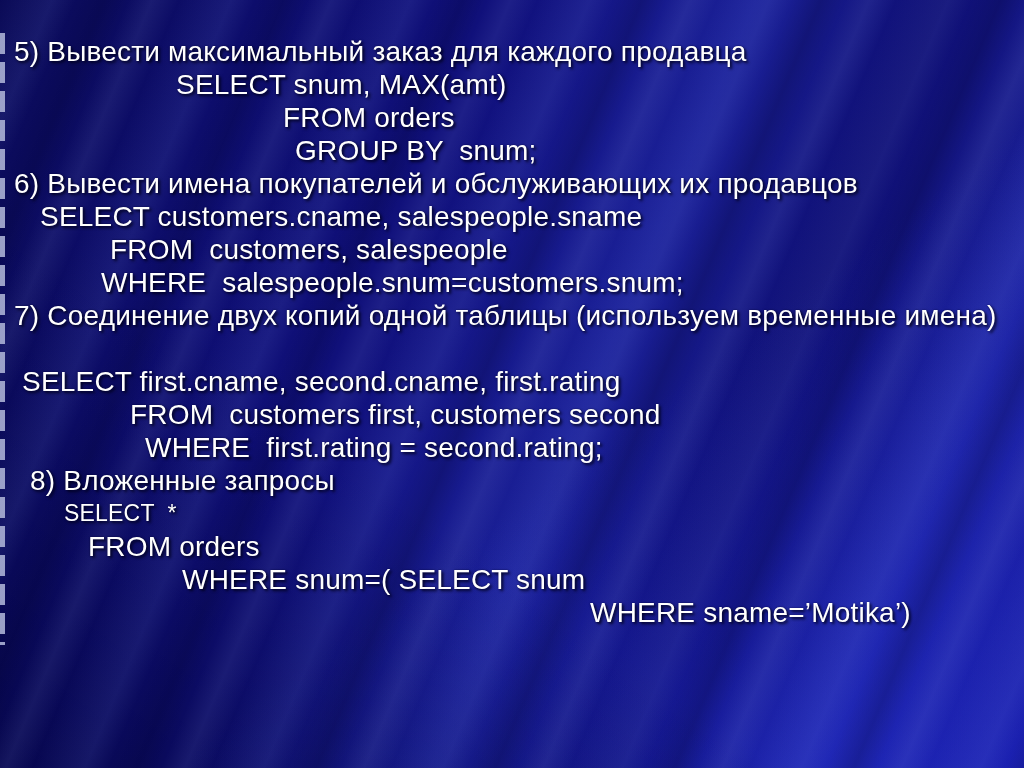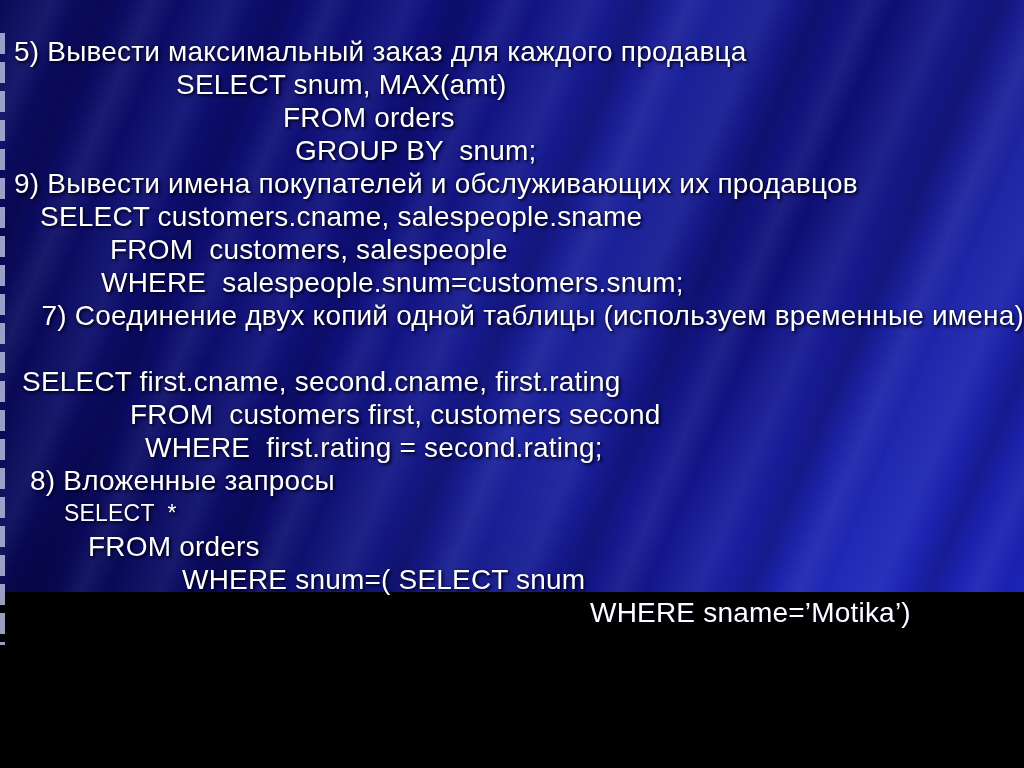--- a/index.html
+++ b/index.html
@@ -6,21 +6,21 @@
     margin: 0;
     padding: 0;
     width: 1024px;
     height: 768px;
     overflow: hidden;
     background: #000;
   }
   .slide {
     position: relative;
     width: 1024px;
-    height: 592px;
+    height: 768px;
     background-color: #10107c;
     background-image:
       
       repeating-linear-gradient(113deg,
         rgba(140,160,255,0.00) 0px,
         rgba(140,160,255,0.10) 48px,
         rgba(140,160,255,0.00) 70px,
         rgba(0,0,40,0.20) 96px,
         rgba(0,0,40,0.00) 118px,
         rgba(170,185,255,0.09) 140px,
@@ -73,25 +73,25 @@
 </head>
 <body>
 
 <div class="slide">
   <div class="left-marker"></div>
   <div class="text-block">
       <div class="line" style="padding-left: 14px;">5) Вывести максимальный заказ для каждого продавца</div>
       <div class="line" style="padding-left: 176px;">SELECT snum, MAX(amt)</div>
       <div class="line" style="padding-left: 283px;">FROM orders</div>
       <div class="line" style="padding-left: 295px;">GROUP BY  snum;</div>
-      <div class="line" style="padding-left: 14px;">9) Вывести имена покупателей и обслуживающих их продавцов</div>
+      <div class="line" style="padding-left: 14px;">6) Вывести имена покупателей и обслуживающих их продавцов</div>
       <div class="line" style="padding-left: 40px;">SELECT customers.cname, salespeople.sname</div>
       <div class="line" style="padding-left: 110px;">FROM  customers, salespeople</div>
       <div class="line" style="padding-left: 101px;">WHERE  salespeople.snum=customers.snum;</div>
-      <div class="line" style="padding-left: 14px; text-align: right;">7) Соединение двух копий одной таблицы (используем временные имена)</div>
+      <div class="line" style="padding-left: 14px;">7) Соединение двух копий одной таблицы (используем временные имена)</div>
       <div class="line" style="padding-left: 0px;"></div>
       <div class="line" style="padding-left: 22px;">SELECT first.cname, second.cname, first.rating</div>
       <div class="line" style="padding-left: 130px;">FROM  customers first, customers second</div>
       <div class="line" style="padding-left: 145px;">WHERE  first.rating = second.rating;</div>
       <div class="line" style="padding-left: 14px; margin-left: 16px;">8) Вложенные запросы</div>
       <div class="line small" style="padding-left: 64px;">SELECT  *</div>
       <div class="line" style="padding-left: 88px;">FROM orders</div>
       <div class="line" style="padding-left: 182px;">WHERE snum=( SELECT snum</div>
       <div class="line" style="padding-left: 590px;">WHERE sname=’Motika’)</div>
     </div>

